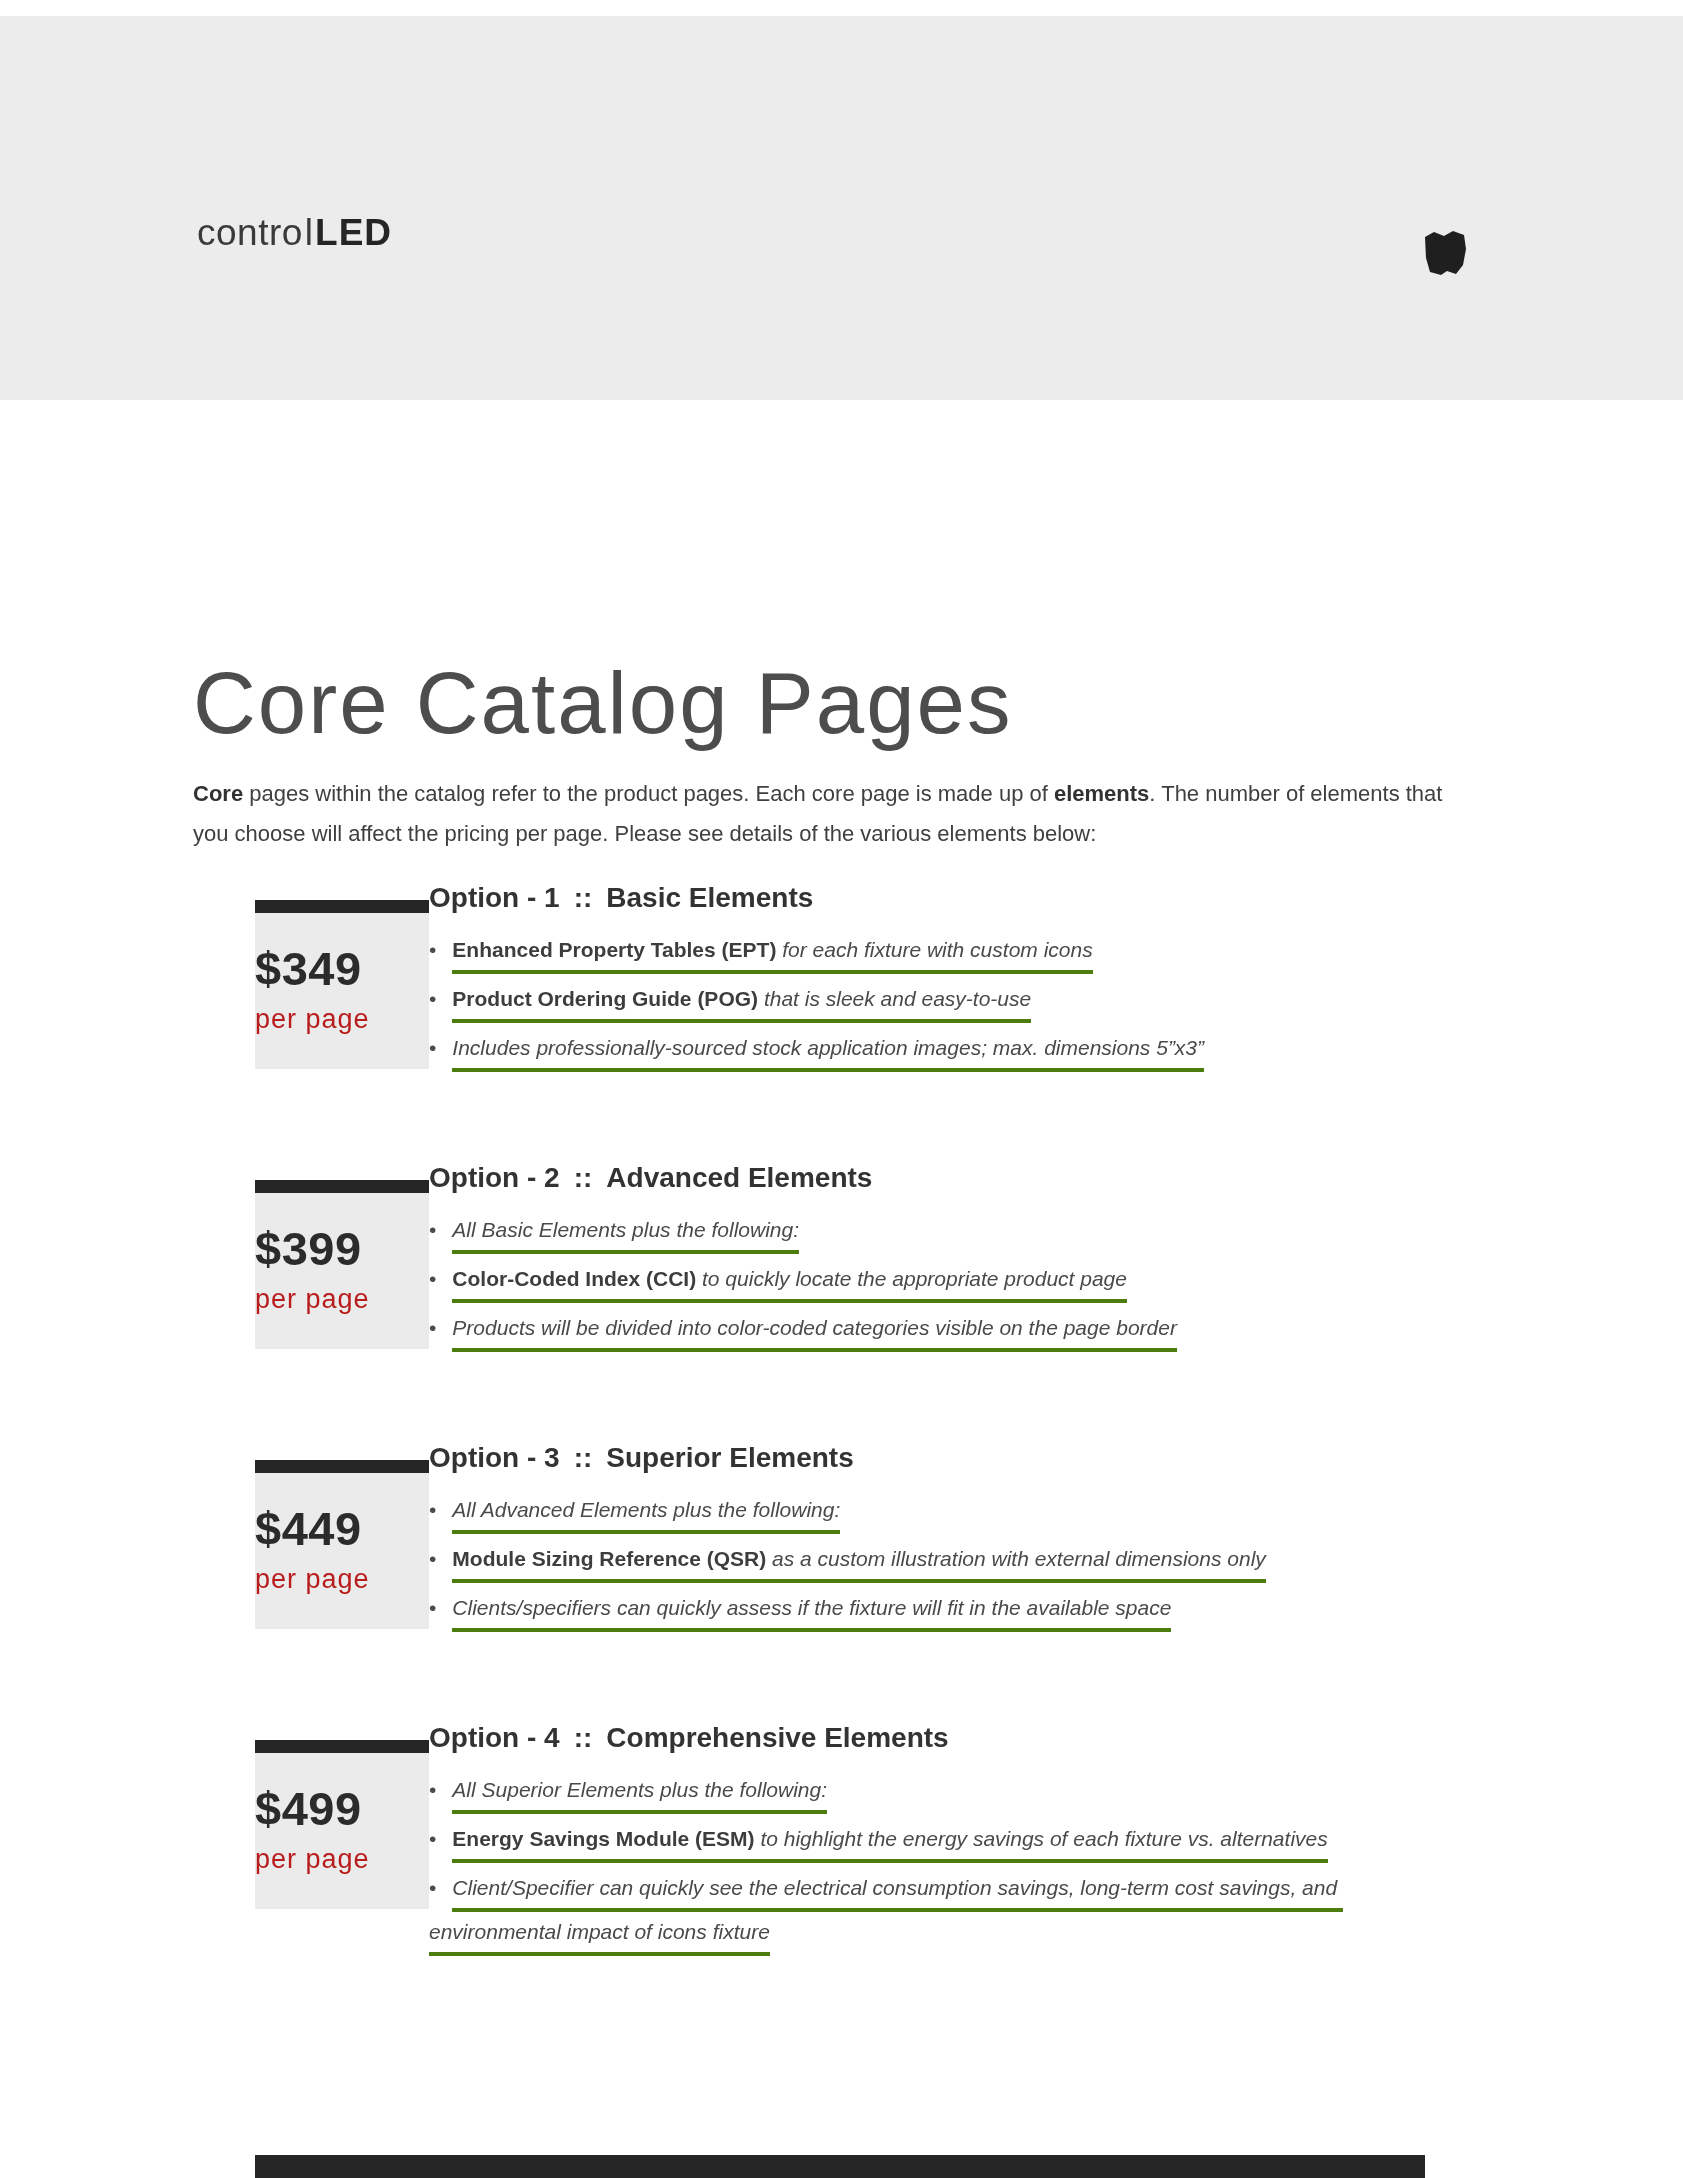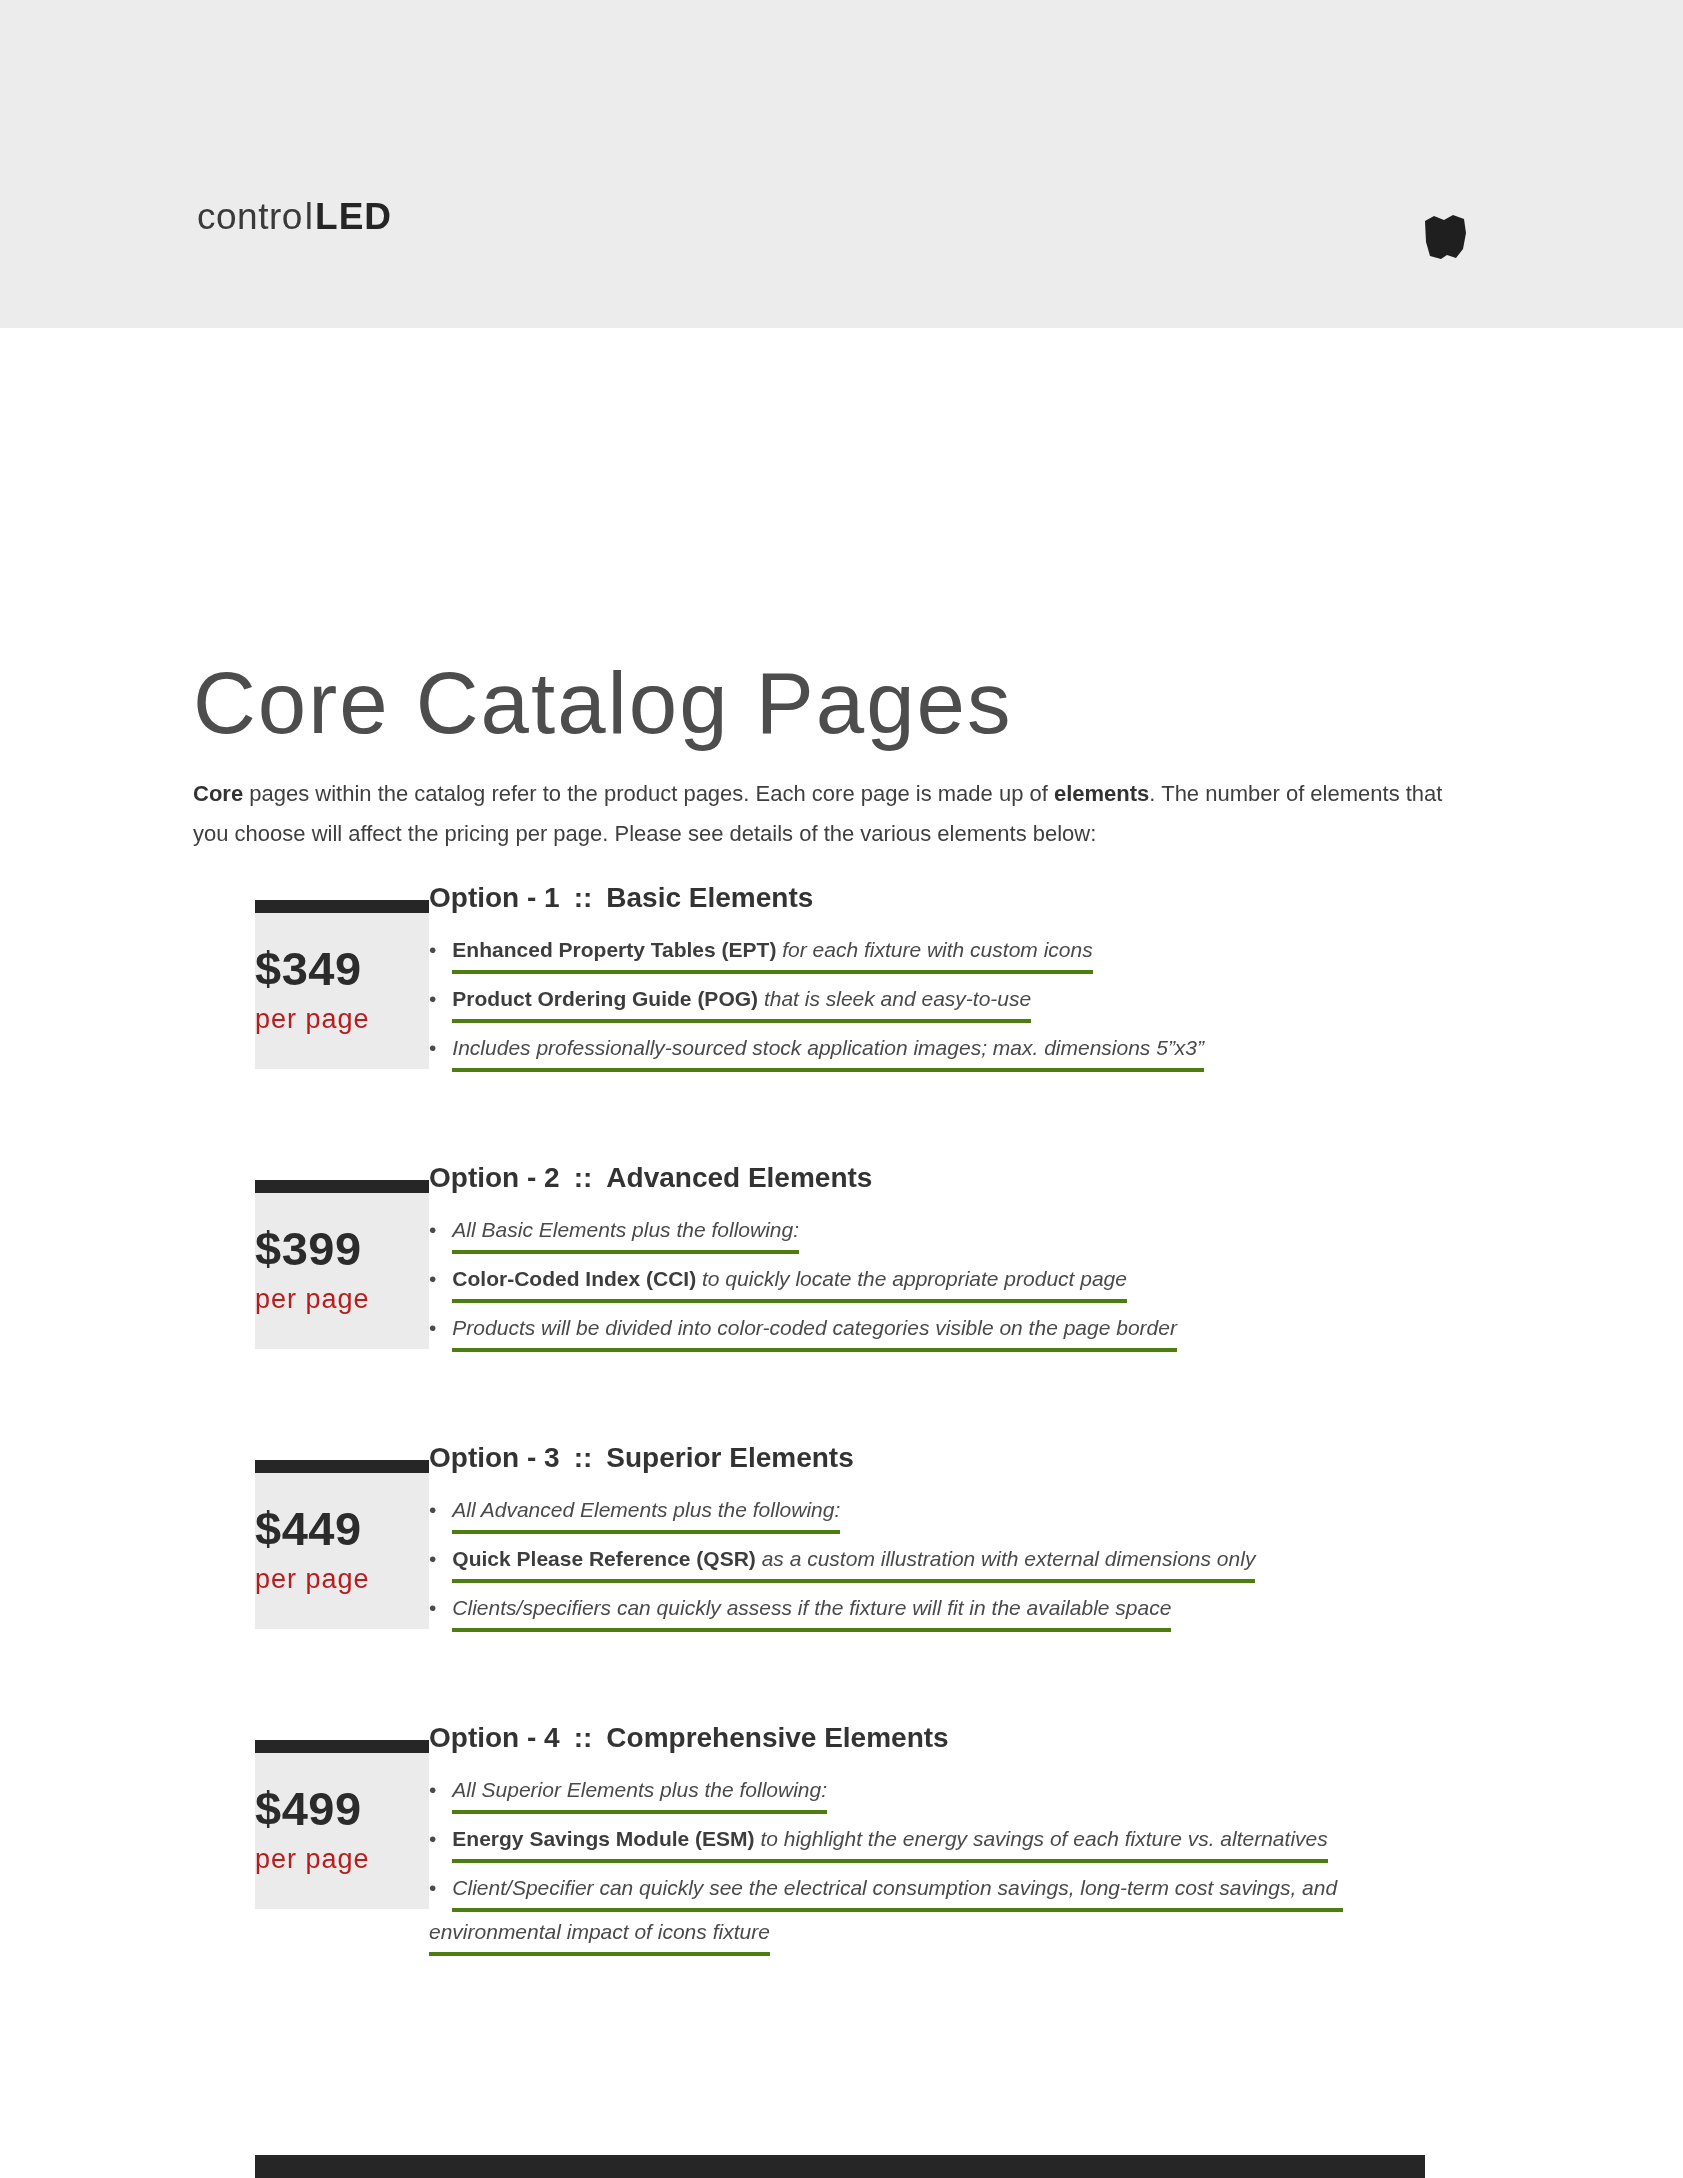--- a/index.html
+++ b/index.html
@@ -1,21 +1,21 @@
 <!DOCTYPE html>
 <html><head>
 <meta charset="utf-8">
 <style>
   html,body { margin:0; padding:0; background:#ffffff; }
   .page {
     position:relative; width:1683px; height:2178px; background:#ffffff;
     font-family:"Liberation Sans", sans-serif; overflow:hidden;
   }
   
-  .band { position:absolute; top:0; left:0; width:1683px; height:328px; background:#ececec; }
+  .band { position:absolute; top:16px; left:0; width:1683px; height:384px; background:#ececec; }
   .logo { position:absolute; left:197px; top:196px; font-size:37px; color:#3a3a3a; white-space:nowrap; }
   .logo-light { font-weight:300; letter-spacing:0.5px; }
   .logo-l { font-weight:300; margin:0 2px; }
   .logo-bold { font-weight:800; color:#252525; letter-spacing:1px; }
   .mark { position:absolute; left:1422px; top:213px; width:46px; height:50px; }
 
   
   main { position:absolute; top:447px; left:0; width:1631px; }
   h1.title {
     margin:206px 0 0 193px; font-size:87px; line-height:99px;
@@ -104,21 +104,21 @@
         <div class="price-box">
           <div class="price-bar"></div>
           <div class="price-body">
             <div class="price">$449</div>
             <div class="per">per page</div>
           </div>
         </div>
         <div class="option-content">
           <h2 class="opt-heading"><span>Option - 3</span><span class="sep">::</span><span>Superior Elements</span></h2>
           <div class="bullet"><span class="dot">•</span><span class="bullet-text"><b></b><i>All Advanced Elements plus the following:</i></span></div>
-          <div class="bullet"><span class="dot">•</span><span class="bullet-text"><b>Quick Please Reference (QSR)</b><i> as a custom illustration with external dimensions only</i></span></div>
+          <div class="bullet"><span class="dot">•</span><span class="bullet-text"><b>Module Sizing Reference (QSR)</b><i> as a custom illustration with external dimensions only</i></span></div>
           <div class="bullet"><span class="dot">•</span><span class="bullet-text"><b></b><i>Clients/specifiers can quickly assess if the fixture will fit in the available space</i></span></div>
         </div>
       </section>
 
       <section class="option-row">
         <div class="price-box">
           <div class="price-bar"></div>
           <div class="price-body">
             <div class="price">$499</div>
             <div class="per">per page</div>

